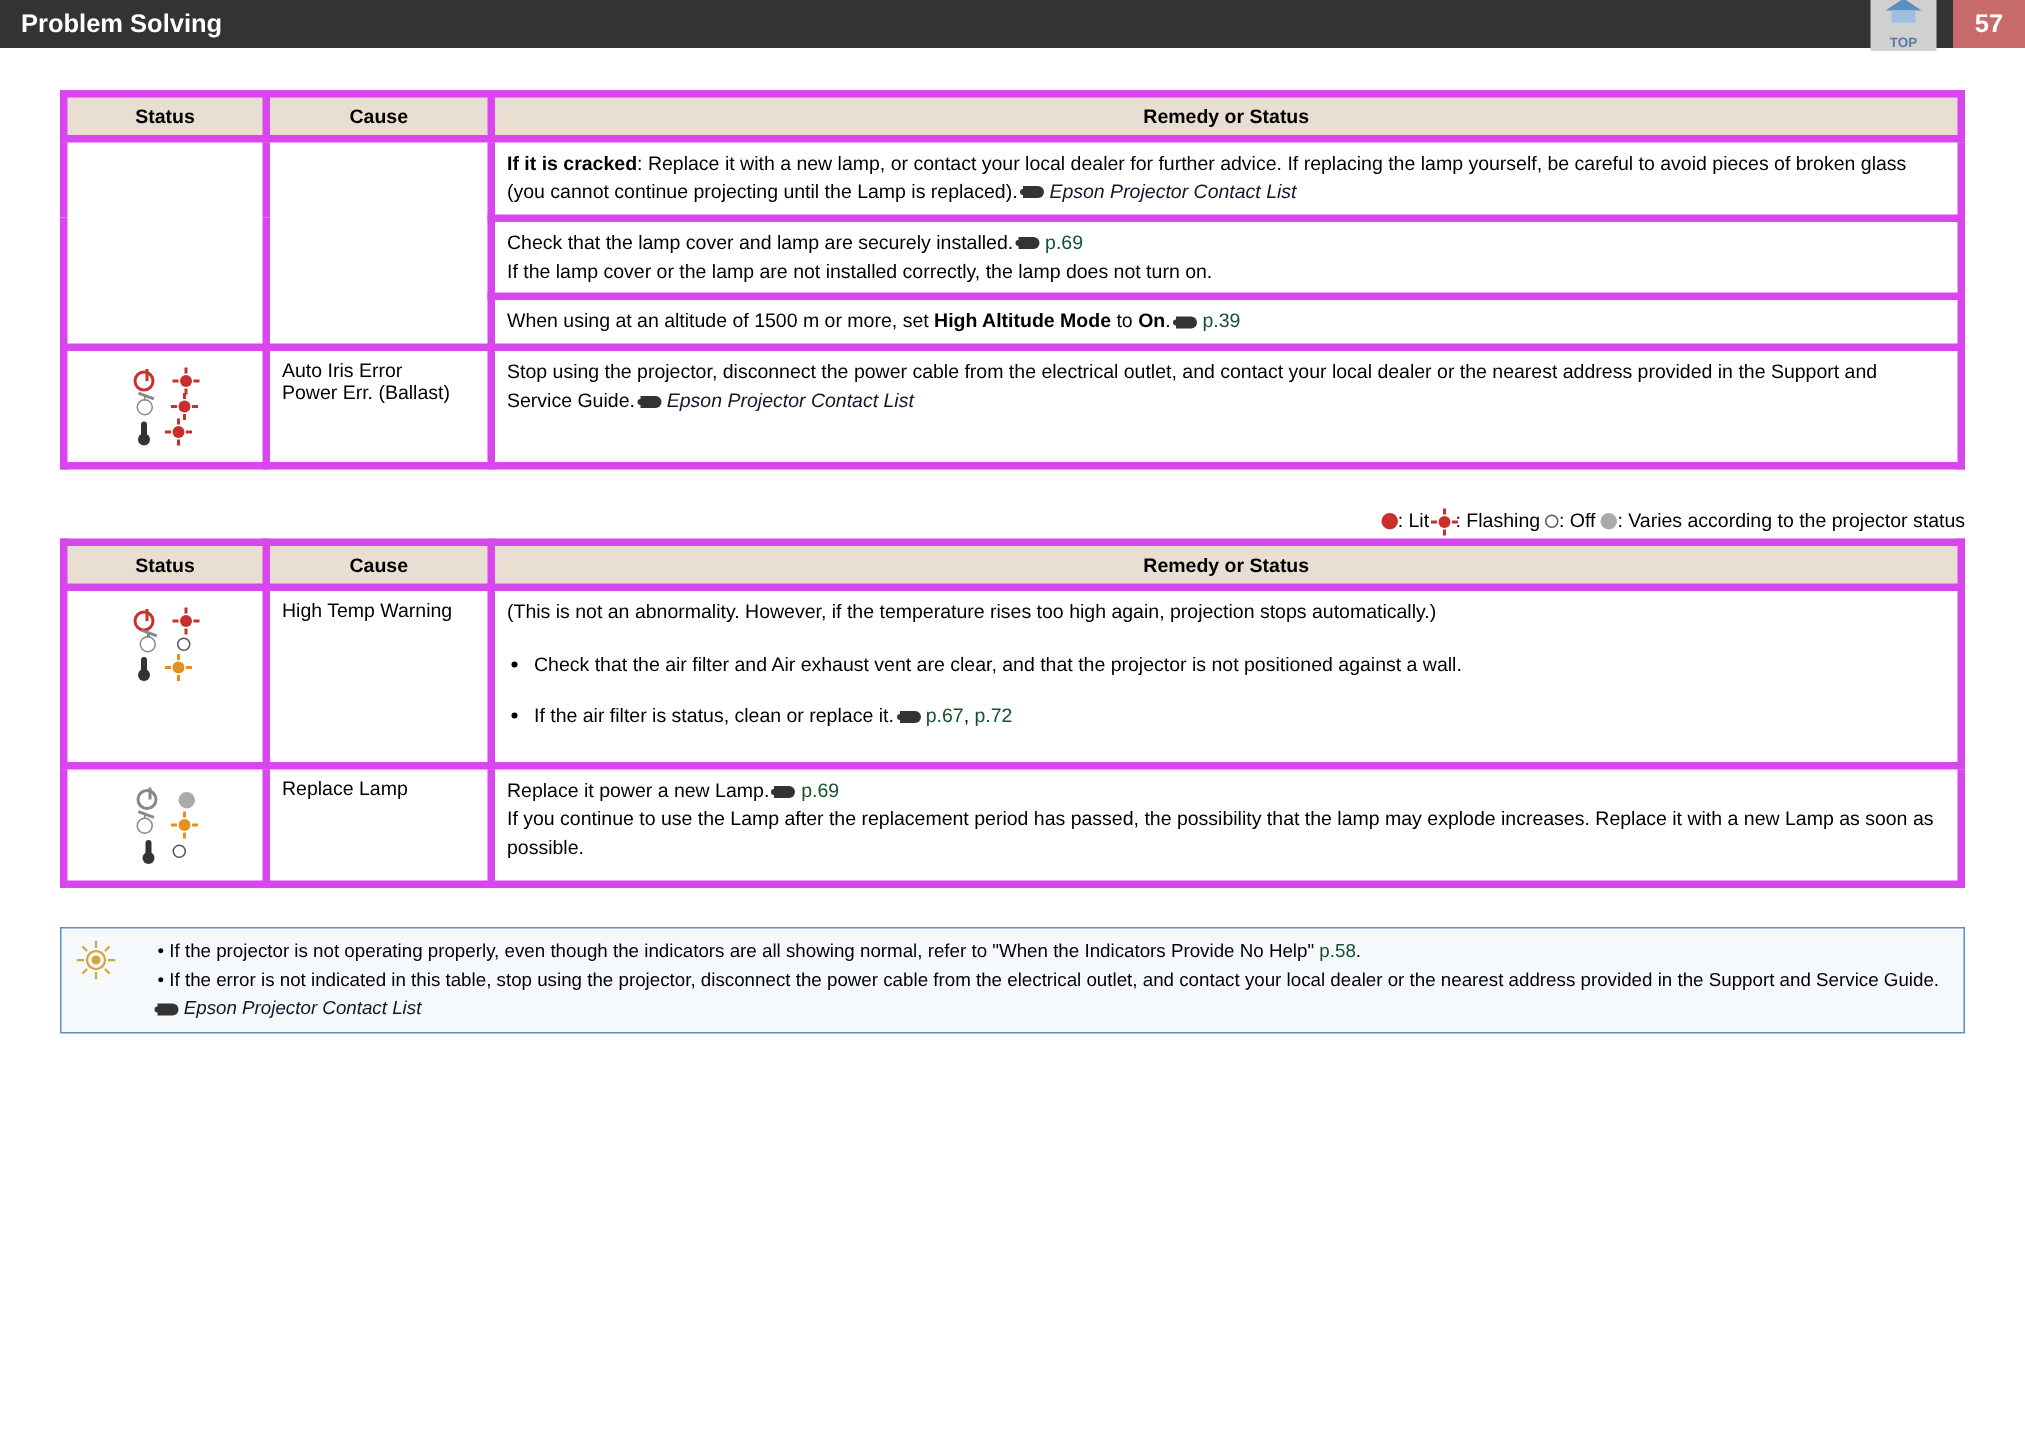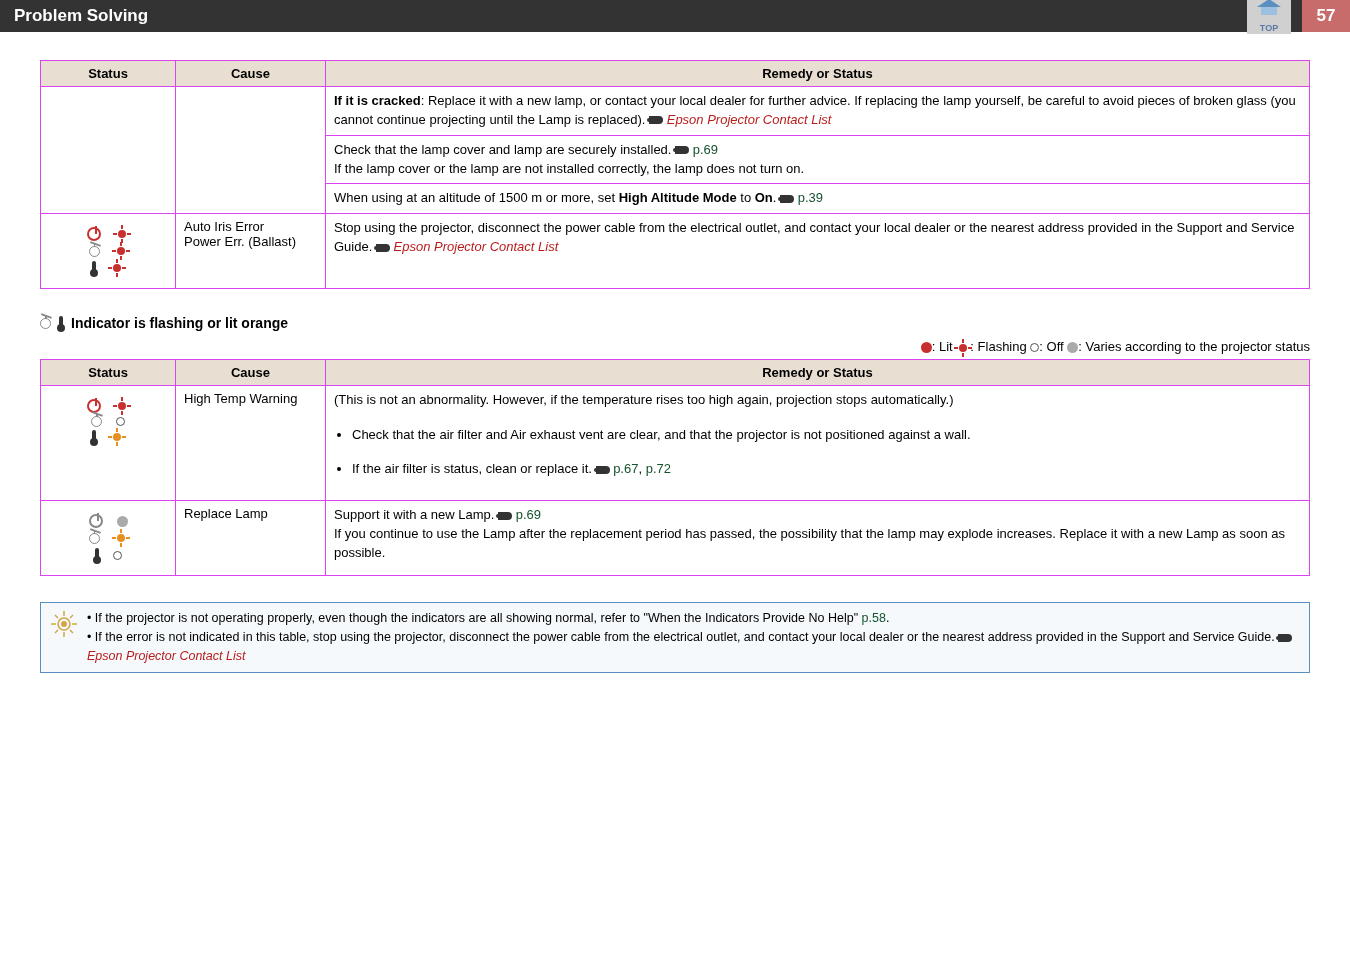--- a/index.html
+++ b/index.html
@@ -71,58 +71,58 @@
   }
   .content {
     padding: 28px 40px 16px 40px;
   }
   table {
     border-collapse: collapse;
     width: 100%;
     margin-bottom: 26px;
   }
   th, td {
-    border: 1px solid #d946ef;
+    border: 5px solid #d946ef;
     padding: 5px 8px;
     vertical-align: top;
     text-align: left;
   }
   th {
     background: #e8dfd2;
     font-weight: bold;
     text-align: center;
     font-size: 13px;
   }
   .col-status { width: 135px; }
   .col-cause { width: 150px; }
   .status-cell {
     text-align: center;
     padding: 10px 6px;
   }
-  .link-blue { color: #b91c1c; font-style: italic; }
+  .link-blue { color: #0f172a; font-style: italic; }
   .link-blue-noi { color: #14532d; }
   .section-heading {
     font-weight: bold;
     font-size: 14px;
     margin: 20px 0 8px 0;
     display: flex;
     align-items: center;
     gap: 8px;
   }
   .legend {
     text-align: right;
     font-size: 13px;
     margin-bottom: 4px;
   }
   .tip-box {
     border: 1px solid #5a8fc0;
     background: #f5f9fc;
     display: flex;
     padding: 6px 10px;
-    gap: 10px;
+    gap: 28px;
     align-items: flex-start;
     margin-top: 18px;
     font-size: 12.5px;
     line-height: 1.5;
   }
   .tip-icon {
     flex-shrink: 0;
     width: 26px;
     height: 26px;
     position: relative;
@@ -245,25 +245,20 @@
       <span>Auto Iris Error</span><br>
       <span>Power Err. (Ballast)</span>
     </td>
     <td class="cell-text">
       <span>Stop using the projector, disconnect the power cable from the electrical outlet, and contact your local dealer or the nearest address provided in the Support and Service Guide. </span><span class="see-icon"></span> <span class="link-blue">Epson Projector Contact List</span>
     </td>
   </tr>
 </tbody>
     </table>
 
-<div class="section-heading">
-  <span class="sh-lamp-outline"></span>
-  <span class="temp-sym temp-sym-dark"></span>
-  <span>Indicator is flashing or lit orange</span>
-</div>
 
 <div class="legend">
   <span class="dot-red"></span><span>: Lit </span>
   <span class="sunburst sb-red"><span class="c"></span><span class="r r1"></span><span class="r r2"></span><span class="r r3"></span><span class="r r4"></span></span><span>: Flashing  </span>
   <span class="ring"></span><span>: Off  </span>
   <span class="ring-fill"></span><span>: Varies according to the projector status</span>
 </div>
 
 <table>
   <tbody>
@@ -326,21 +321,21 @@
                 <span class="r r4"></span>
               </span>
             </div>
       <div class="ind-row">
               <span class="temp-sym temp-sym-dark"></span>
               <span class="ring"></span>
             </div>
     </td>
     <td>Replace Lamp</td>
     <td class="cell-text">
-      <span>Support it with a new Lamp. </span><span class="see-icon"></span> <span class="link-blue-noi">p.69</span><br>
+      <span>Replace it power a new Lamp. </span><span class="see-icon"></span> <span class="link-blue-noi">p.69</span><br>
       <span>If you continue to use the Lamp after the replacement period has passed, the possibility that the lamp may explode increases. Replace it with a new Lamp as soon as possible.</span>
     </td>
   </tr>
 </tbody>
     </table>
 
 <div class="tip-box">
   <div class="tip-icon">
     <svg viewBox="0 0 26 26" width="26" height="26">
       <circle cx="13" cy="13" r="6" fill="none" stroke="#d4a540" stroke-width="1.5"></circle>

